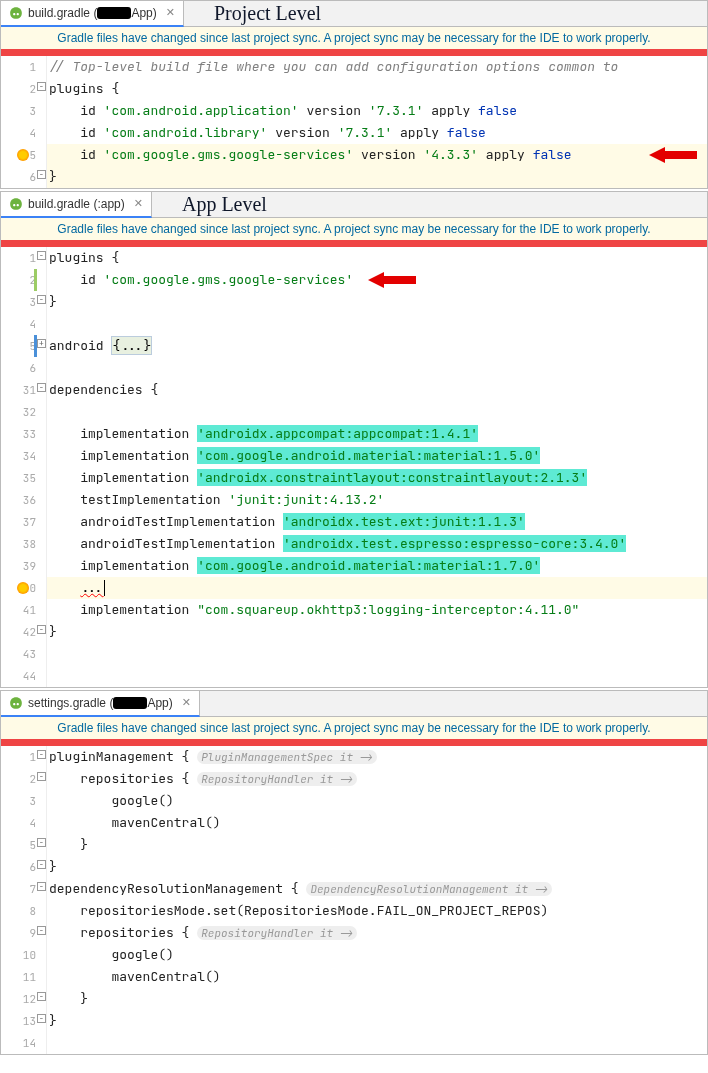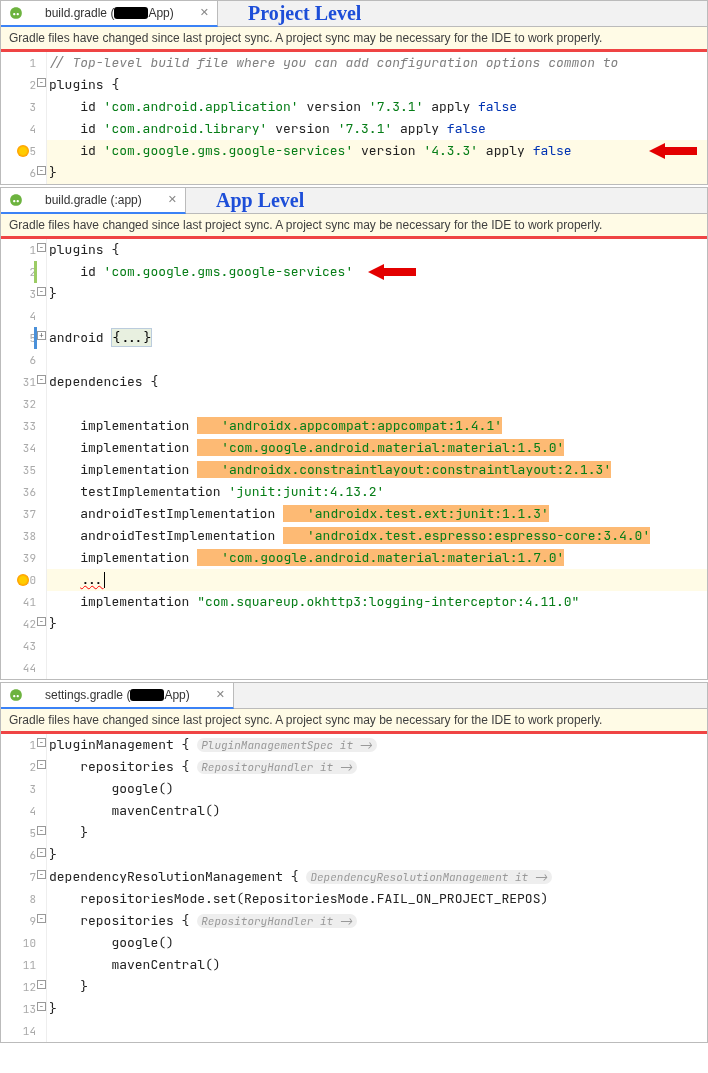--- a/index.html
+++ b/index.html
@@ -1,37 +1,37 @@
 <!DOCTYPE html>
 <html><head>
 <meta charset="utf-8">
 <style>
 * { margin: 0; padding: 0; box-sizing: border-box; }
 body { font-family: -apple-system, BlinkMacSystemFont, "Segoe UI", sans-serif; font-size: 13px; background: #fff; width: 708px; }
 .panel { border: 1px solid #bbb; background: #fff; margin-bottom: 2px; }
 .tab-bar { display: flex; align-items: center; height: 26px; border-bottom: 1px solid #bbb; background: #f2f2f2; }
-.tab { display: flex; align-items: center; height: 26px; padding: 0 8px; background: #fff; border-right: 1px solid #bbb; border-bottom: 2px solid #3b82f6; gap: 22px; font-size: 12px; color: #333; }
+.tab { display: flex; align-items: center; height: 26px; padding: 0 8px; background: #fff; border-right: 1px solid #bbb; border-bottom: 2px solid #3b82f6; gap: 5px; font-size: 12px; color: #333; }
 .tab .elephant { width: 14px; height: 14px; }
 .tab .close-x { color: #888; font-size: 11px; margin-left: 4px; }
 .blacked { background: #000; border-radius: 3px; display: inline-block; height: 12px; vertical-align: middle; }
-.tab-label-red { color: #1d4ed8; font-weight: bold; font-family: "Times New Roman", serif; font-size: 20px; margin-left: 30px; }
-.sync-bar { background: #fffbe6; border-bottom: 3px solid #ef4444; padding: 4px 8px; font-size: 12px; color: #404040; }
+.tab-label-red { color: #0f172a; font-weight: normal; font-family: "Times New Roman", serif; font-size: 20px; margin-left: 30px; }
+.sync-bar { background: #fffbe6; border-bottom: 7px solid #ef4444; padding: 4px 8px; font-size: 12px; color: #0369a1; text-align: center; }
 .code-area { display: flex; background: #fff; }
 .gutter { width: 46px; background: #fff; border-right: 1px solid #eee; }
 .gut-row { height: 22px; display: flex; align-items: center; justify-content: flex-end; padding-right: 10px; color: #aaa; font-size: 11px; font-family: "JetBrains Mono", Consolas, monospace; }
 .code-col { flex: 1; font-family: "JetBrains Mono", Consolas, monospace; font-size: 13px; line-height: 22px; }
 .code-line { height: 22px; white-space: pre; padding-left: 2px; position: relative; }
 .fold { position: absolute; left: -10px; top: 4px; width: 9px; height: 9px; border: 1px solid #999; background: #fff; font-size: 8px; line-height: 7px; text-align: center; color: #666; }
 .c-comment { color: #808080; font-style: italic; margin-top: 16px; }
 .c-kw { color: #0033b3; }
 .c-str { color: #067d17; }
 .c-plain { color: #222; }
 .c-hint { background: #eee; color: #999; padding: 0 4px; border-radius: 7px; font-size: 11px; font-style: italic; }
 .hl-yellow { background: #fffbe6; }
-.hl-str-bg { background: #fdba74; padding-left: 24px; }
+.hl-str-bg { background: #5eead4; }
 .bulb { display: inline-block; width: 12px; height: 12px; background: radial-gradient(circle, #ffcc00 40%, #ff9900 70%); border-radius: 50%; vertical-align: middle; }
 .arrow-red { position: absolute; width: 48px; height: 18px; }
 .arrow-red svg { width: 48px; height: 18px; }
 .squiggle { text-decoration: underline wavy red; text-decoration-thickness: 1px; }
 .gutter-bar { position: absolute; left: -13px; top: 0; width: 3px; height: 22px; }
 .gb-green { background: #9ccc65; }
 .gb-blue { background: #4a90d9; }
 </style>
 </head>
 <body>

